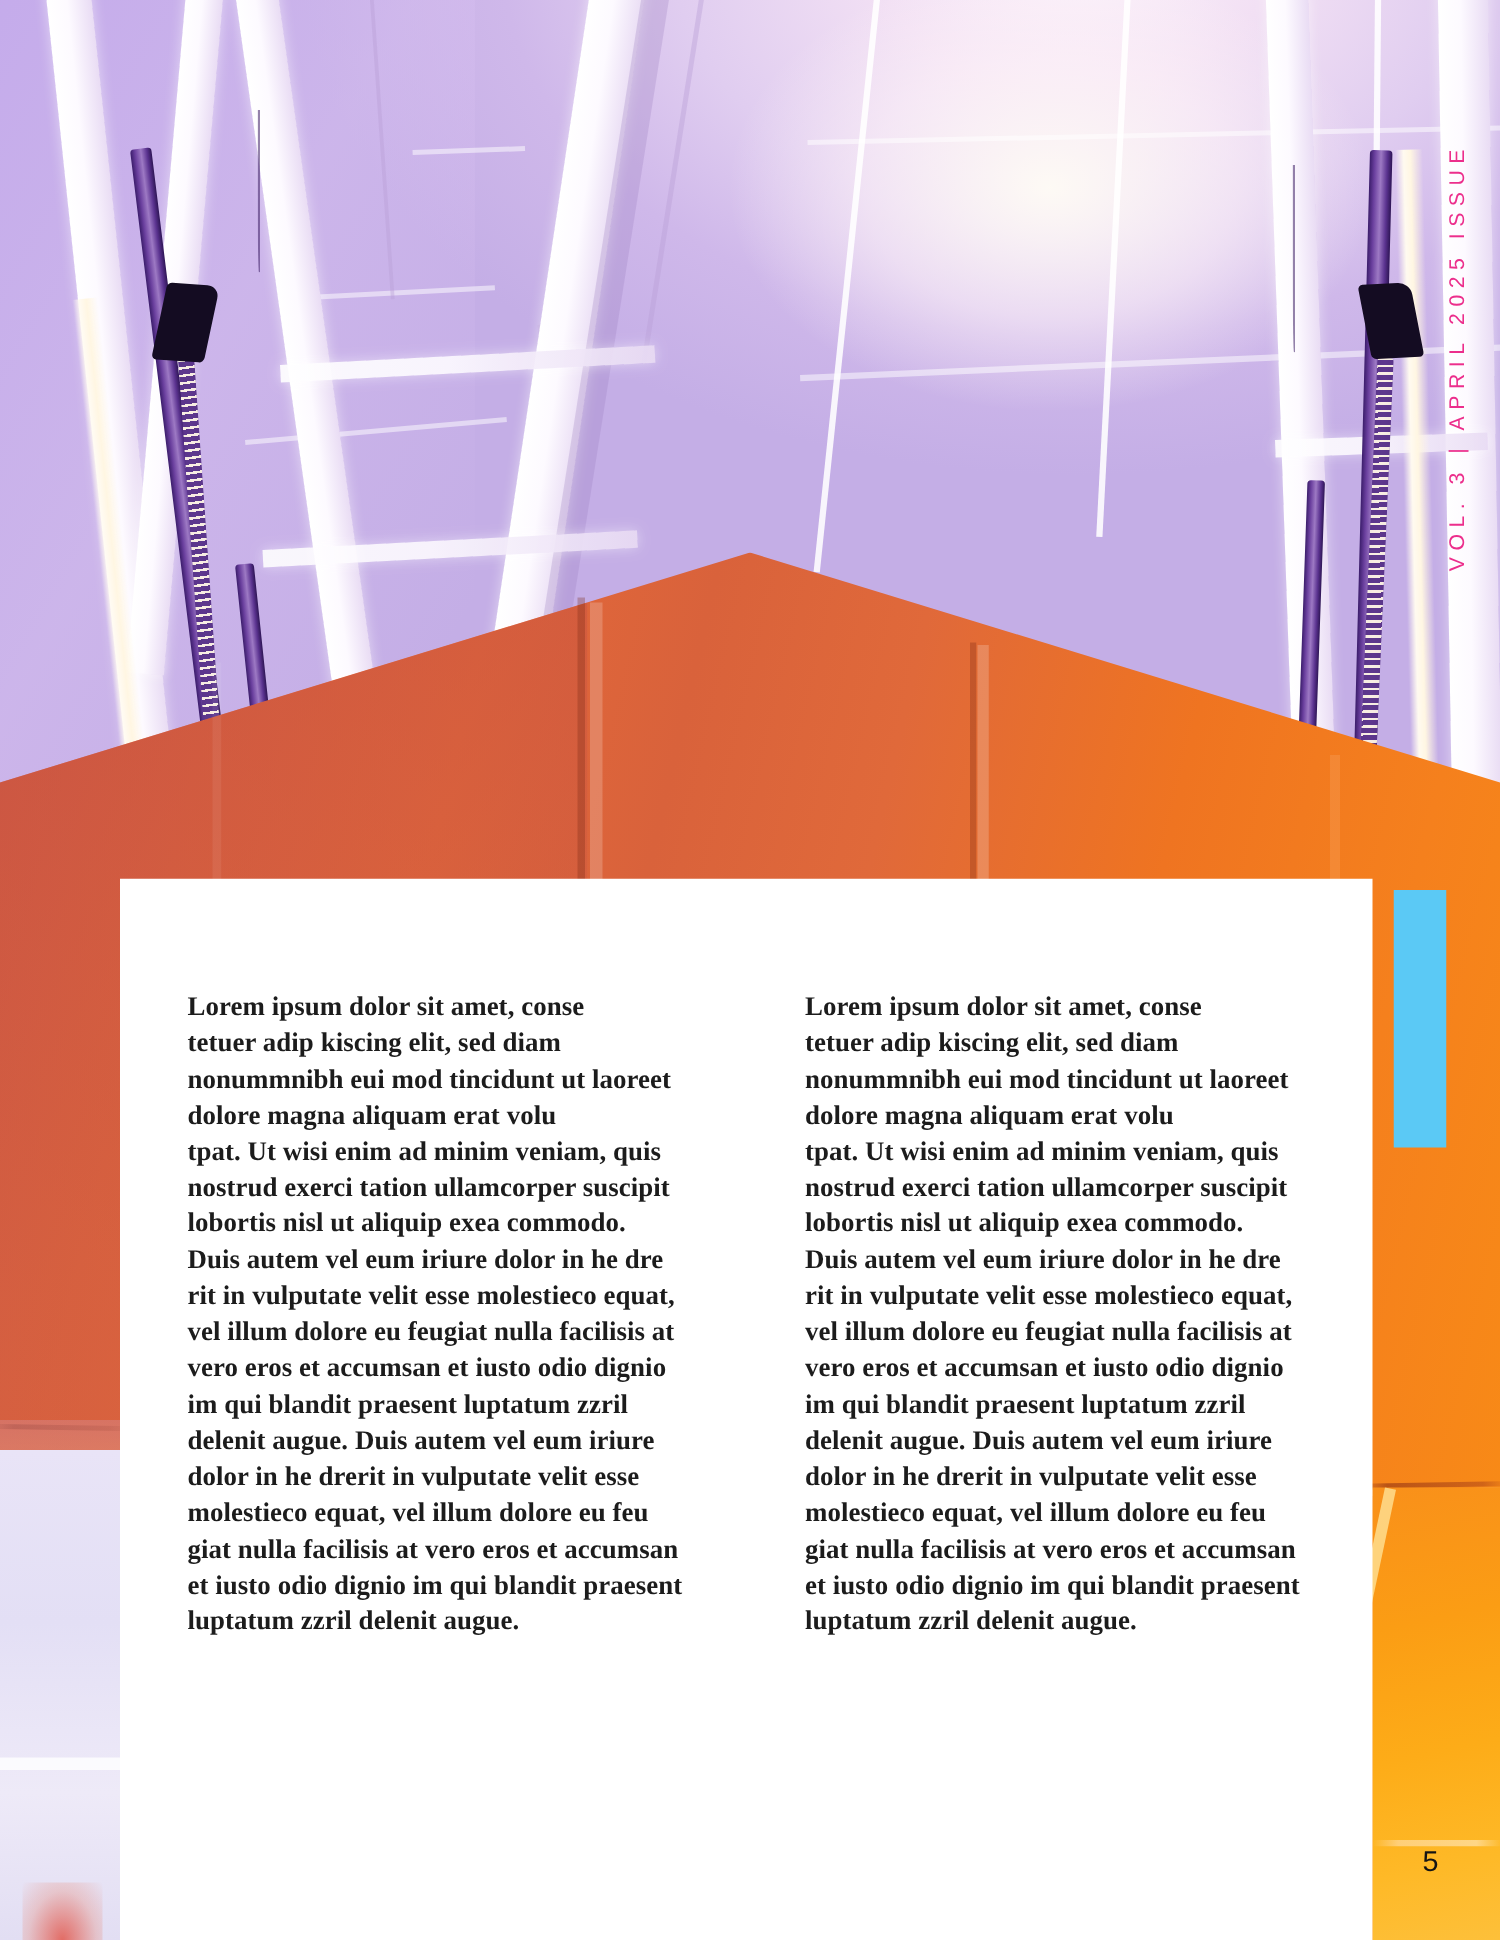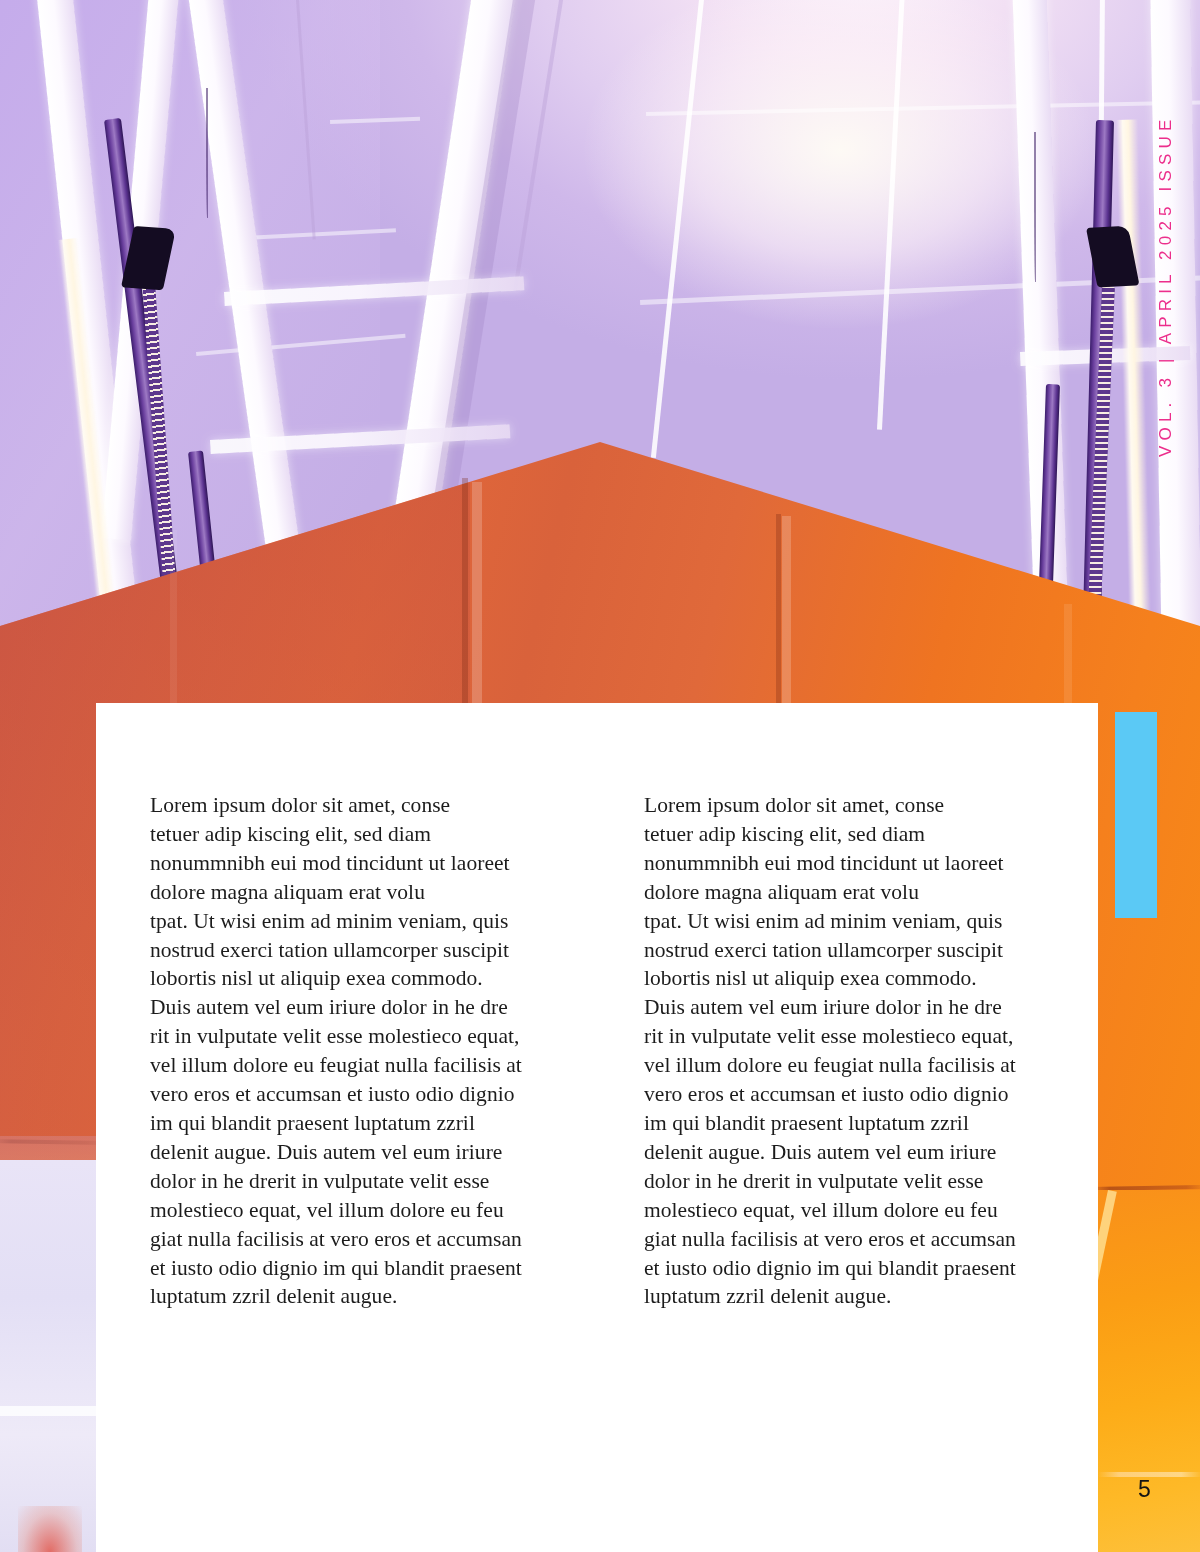--- a/index.html
+++ b/index.html
@@ -212,20 +212,21 @@
   .columns {
     position: absolute;
     left: 54px;
     top: 88px;
     right: 34px;
     display: flex;
     gap: 74px;
   }
   .col {
     width: 422px;
+    font-weight: bold;
   }
   .col p {
     margin: 0;
     font-family: "Liberation Serif", serif;
     font-size: 21.5px;
     line-height: 28.9px;
     color: #1c1c1c;
     letter-spacing: 0.05px;
     white-space: pre-line;
   }

